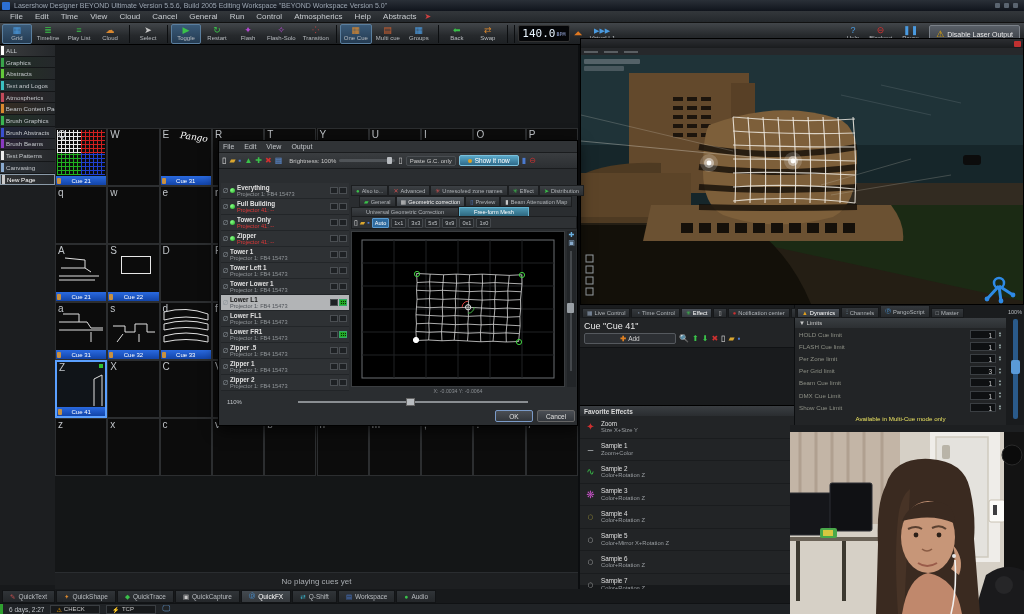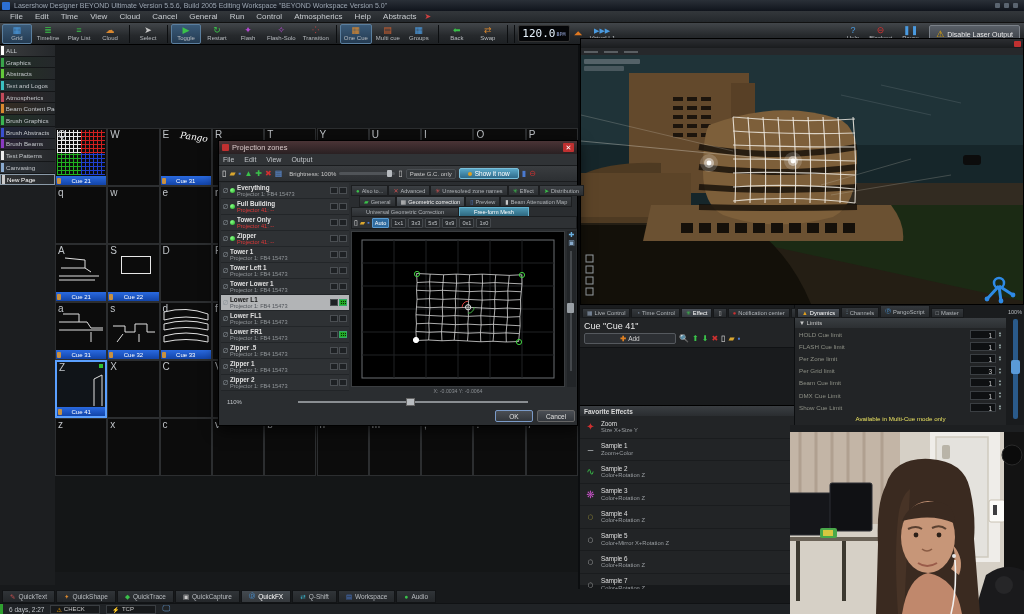--- a/index.html
+++ b/index.html
@@ -250,21 +250,21 @@
         <span class="ico" style="color: rgb(58, 194, 74);">⬅</span>
         <div class="lbl">Back</div>
       </div>
       <div class="tb-btn">
         <span class="ico" style="color: rgb(217, 136, 47);">⇄</span>
         <div class="lbl">Swap</div>
       </div>
       <div class="tb-sep"></div>
       <div class="tb-sep"></div>
       <div id="bpm-box">
-        <span>120.0</span>
+        <span>140.0</span>
         <small>BPM</small>
       </div>
       <span id="metronome-icon">⏶</span>
       <div class="tb-btn">
         <div class="ico" style="color: rgb(74, 154, 224); font-size: 7px;">▶▶▶</div>
         <div class="lbl">Virtual LJ</div>
       </div>
     </div>
   <div id="toolbar-right">
       <div class="tbr-btn">
@@ -669,25 +669,20 @@
         <rect x="5" y="233" width="7" height="7" fill="none" stroke="#9aa0a6" stroke-width="1"></rect>
         <circle cx="418" cy="228" r="5" fill="none" stroke="#2e8ae6" stroke-width="2.5"></circle>
         <path d="M418,231 L406,244 M418,231 L420,246 M418,231 L432,240" stroke="#2e8ae6" stroke-width="3" fill="none"></path>
         <circle cx="406" cy="244" r="2.4" fill="#2e8ae6"></circle>
         <circle cx="420" cy="246" r="2.4" fill="#2e8ae6"></circle>
         <circle cx="432" cy="240" r="2.4" fill="#2e8ae6"></circle>
       </svg>
   </div>
 
   <div id="zones-dialog" class="abs">
-    <div id="zd-title">
-      <span class="t-ico"></span>
-      <span class="t-lbl">Projection zones</span>
-      <span id="zd-close">✕</span>
-    </div>
     <div id="zd-menu">
         <span>File</span>
         <span>Edit</span>
         <span>View</span>
         <span>Output</span>
       </div>
     <div id="zd-toolbar">
       <span class="mini-ico" style="color:#e8e8e8">▯</span>
       <span class="mini-ico" style="color:#d9a62f">▰</span>
       <span class="mini-ico" style="color:#4a7ad0">▪</span>
@@ -1194,20 +1189,23 @@
       <circle cx="149" cy="110" r="2.4" fill="#2c2018"></circle>
       <path d="M132,124 q5,4 10,0" stroke="#8a5c44" stroke-width="1.6" fill="none"></path>
       <path d="M128,138 q9,6 19,0" stroke="#9a5c4a" stroke-width="2" fill="none"></path>
       <path d="M138,148 q-20,4 -26,41 h60 q-6,-36 -34,-41 z" fill="#c0886c"></path>
       <path d="M163,120 q4,16 -2,24 l8,6 q6,-16 -6,-30 z" fill="#c79678"></path>
       <path d="M165,135 q2,30 -4,54" stroke="#f2f2f2" stroke-width="1.6" fill="none"></path>
       <circle cx="164" cy="131" r="2" fill="#e8e8e8"></circle>
     </svg>
   </div>
 
+  <div id="no-cues-bar" class="abs">
+    <span>No playing cues yet</span>
+  </div>
   <div id="quick-tabs" class="abs">
       <div class="q-tab">
         <span class="ti" style="color: rgb(208, 80, 80);">✎</span>
         <span>QuickText</span>
       </div>
       <div class="q-tab">
         <span class="ti" style="color: rgb(217, 136, 47);">✦</span>
         <span>QuickShape</span>
       </div>
       <div class="q-tab">

